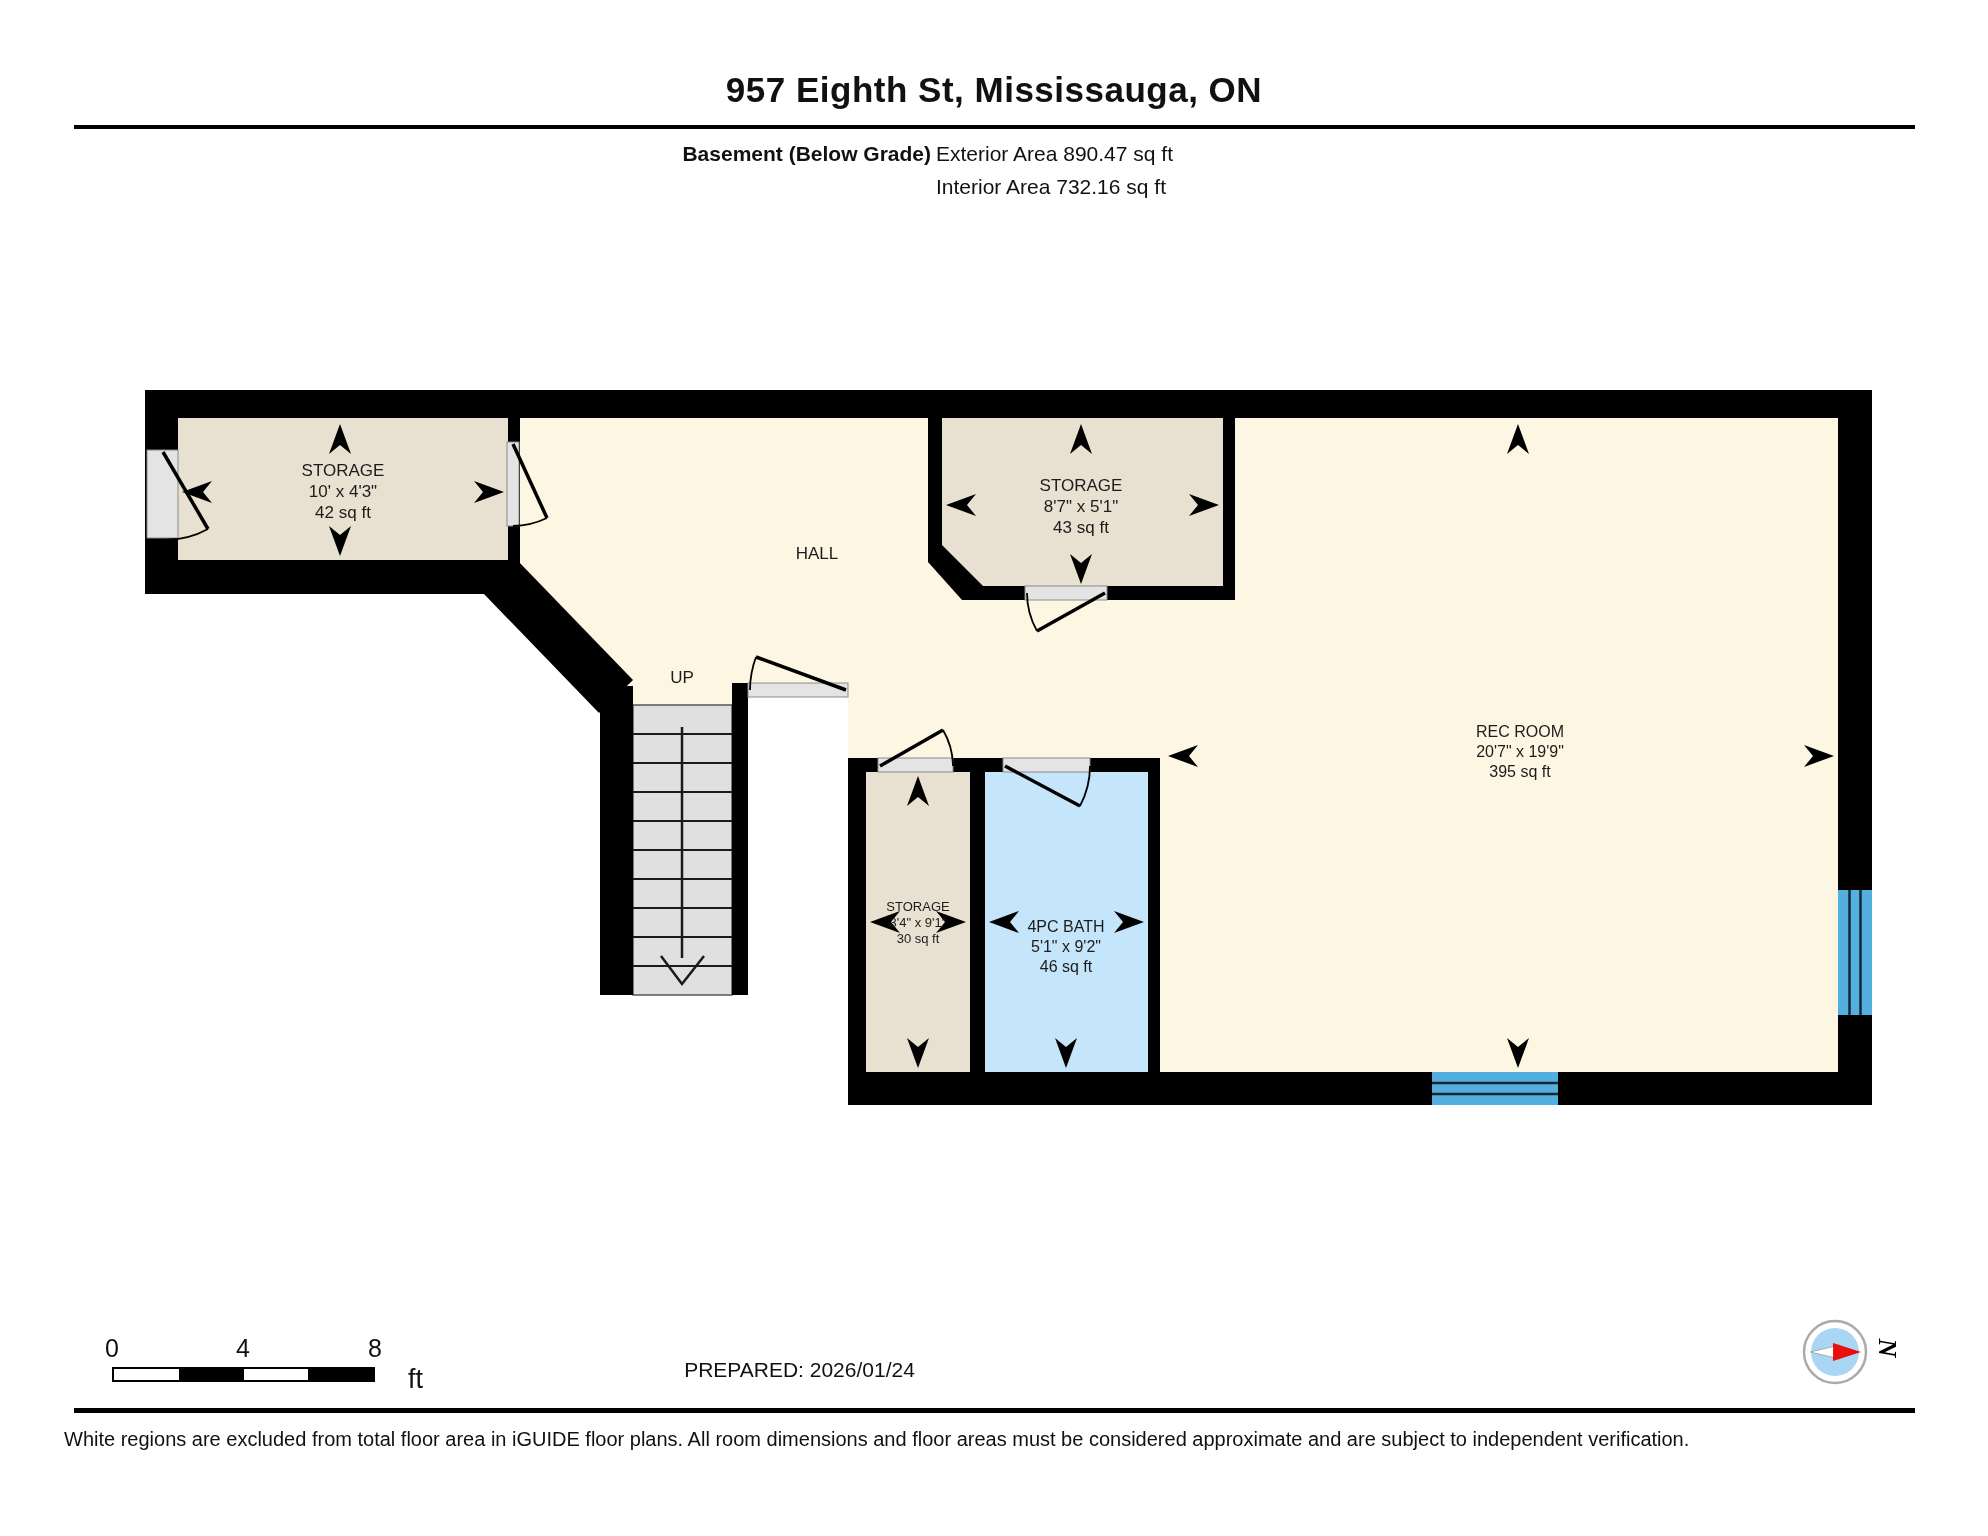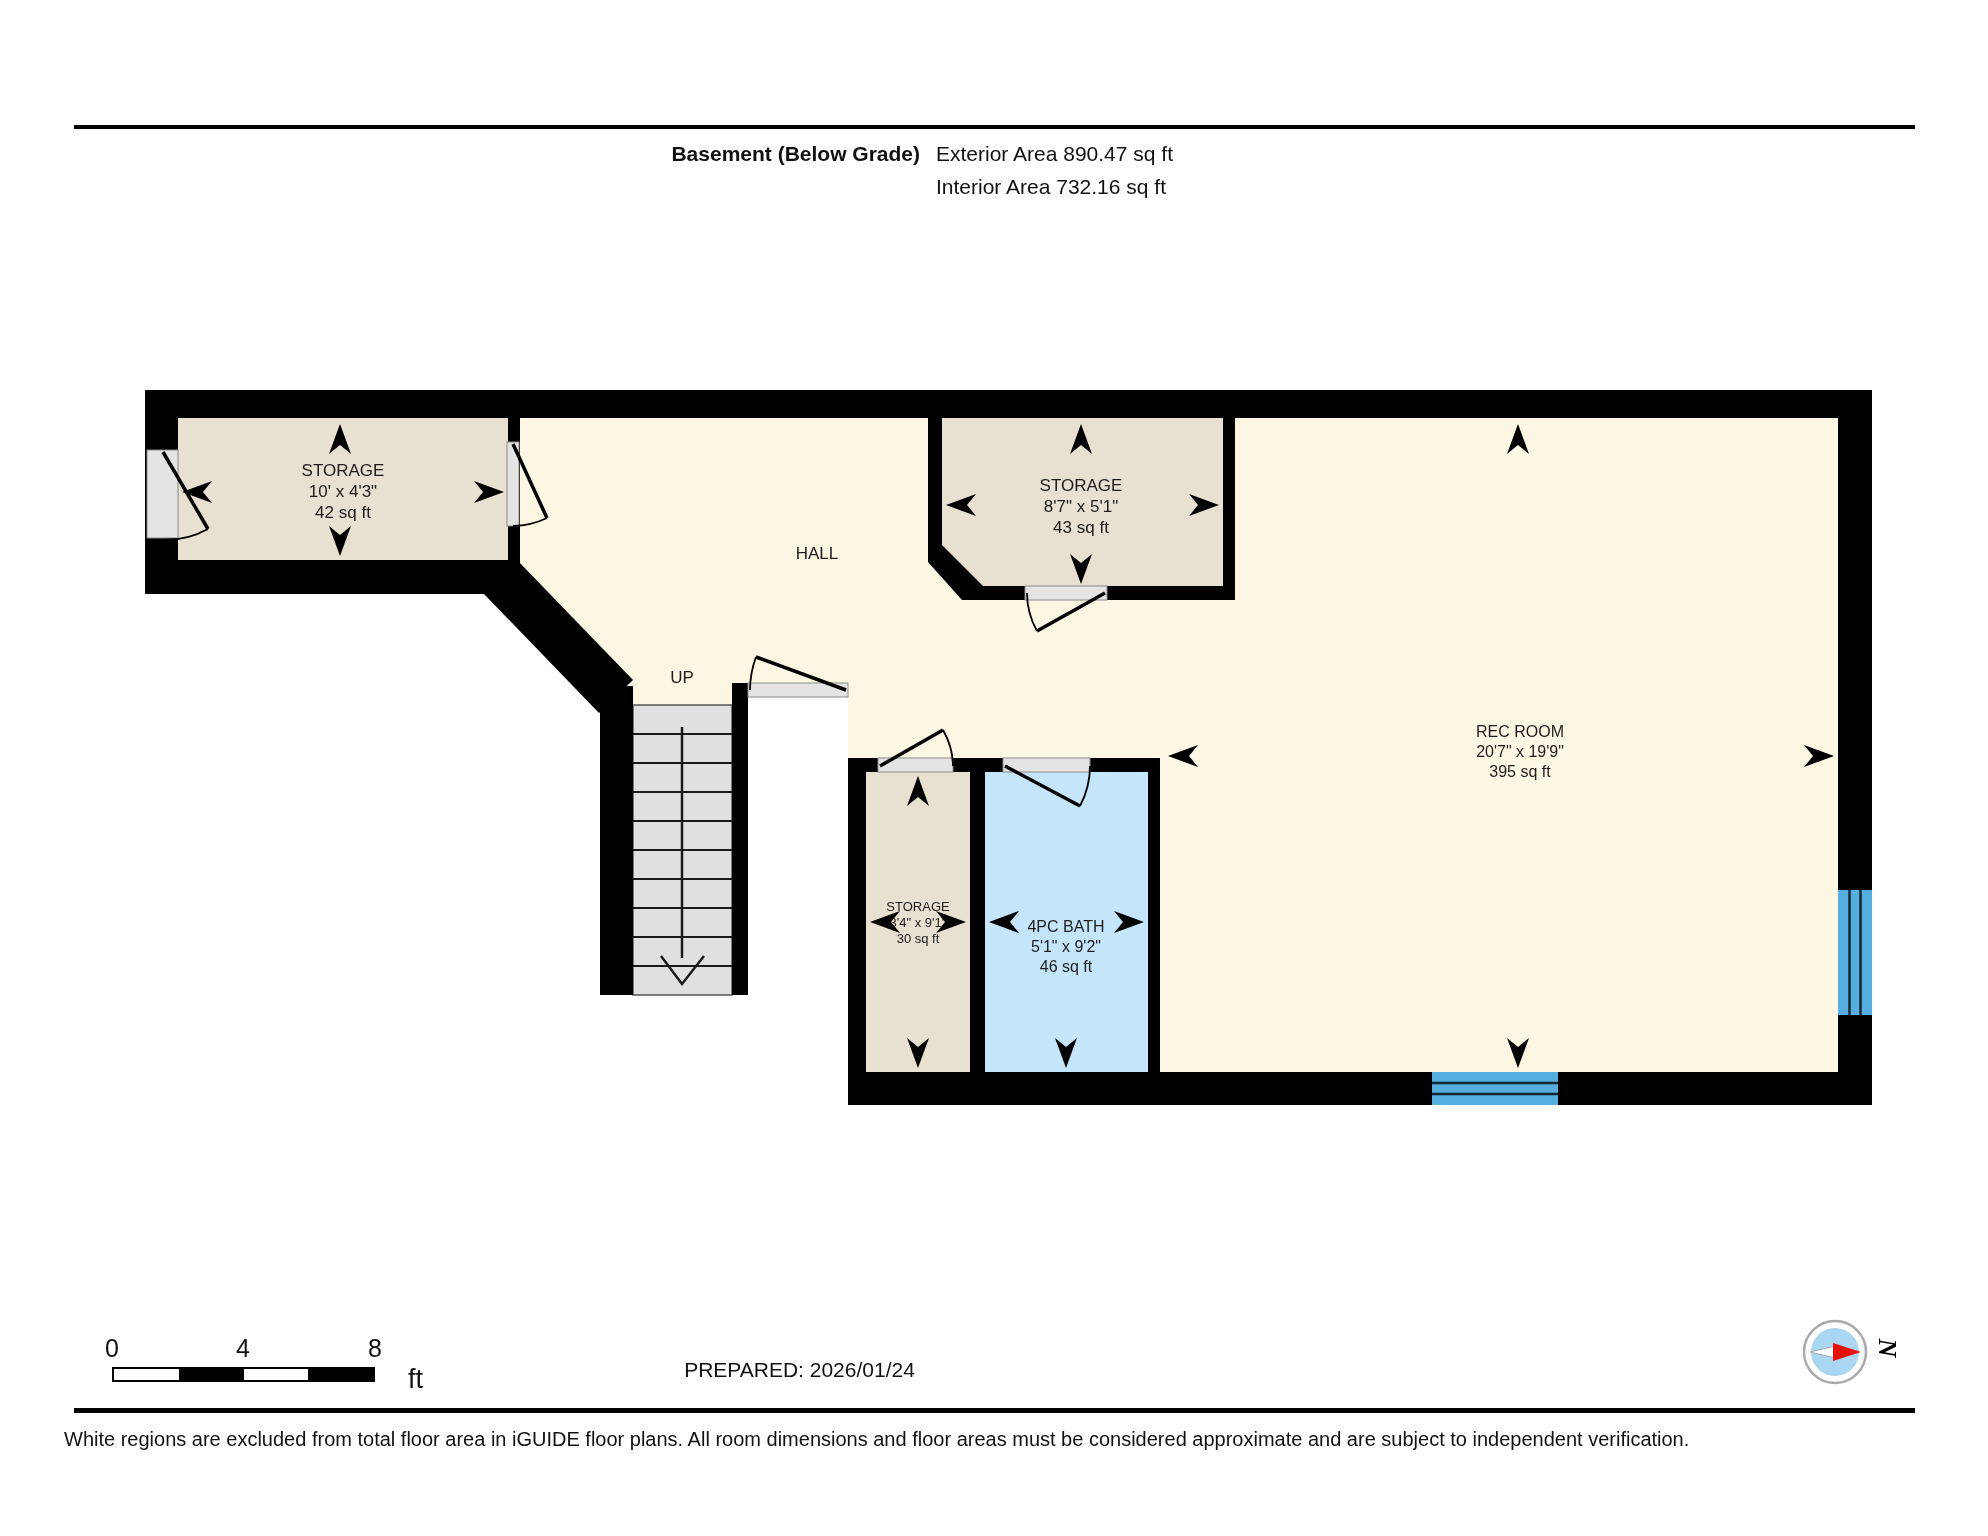--- a/index.html
+++ b/index.html
@@ -5,21 +5,21 @@
   html,body{margin:0;padding:0;background:#fff;}
   body{font-family:"Liberation Sans", sans-serif;color:#111;}
   #page{position:relative;width:1988px;height:1536px;background:#fff;overflow:hidden;}
   .abs{position:absolute;}
   #plan-svg{position:absolute;left:0;top:0;width:1988px;height:1536px;}
 
   .page-title{top:70px;left:0;width:1988px;text-align:center;font-size:35px;font-weight:bold;letter-spacing:.5px;}
   .rule{left:74px;width:1841px;height:4px;background:#000;}
   .rule-top{top:125px;}
   .rule-bottom{top:1408px;height:5px;}
-  .floor-label{top:142px;left:0;width:920px;text-align:right;font-size:21px;font-weight:bold;}
+  .floor-label{top:142px;left:0;width:920px;text-align:right;font-size:21px;font-weight:bold;padding-left:11px;}
   .area-line{font-size:21px;left:936px;}
   .area-ext{top:142px;}
   .area-int{top:175px;}
 
   .room-label{transform:translate(-50%,-50%);text-align:center;white-space:nowrap;color:#1c1c1c;}
   .room-label div{white-space:nowrap;}
   .sz17{font-size:17px;line-height:21px;}
   .sz16{font-size:16px;line-height:20px;}
   .sz13{font-size:13px;line-height:16px;}
 
@@ -29,20 +29,21 @@
   .seg-w{background:#fff;} .seg-b{background:#000;}
   .ft-label{left:408px;top:1364px;font-size:27px;text-align:center;}
   .prepared{top:1358px;left:0;width:1599px;text-align:center;font-size:21px;}
   .disclaimer{top:1428px;left:64px;font-size:20px;white-space:nowrap;text-align:center;}
 </style>
 </head>
 <body>
 
 <div id="page">
 
+  <div class="abs page-title">957 Eighth St, Mississauga, ON</div>
   <div class="abs rule rule-top"></div>
   <div class="abs floor-label">Basement (Below Grade)</div>
   <div class="abs area-line area-ext">Exterior Area 890.47 sq ft</div>
   <div class="abs area-line area-int">Interior Area 732.16 sq ft</div>
 
   <svg id="plan-svg" viewBox="0 0 1988 1536" xmlns="http://www.w3.org/2000/svg">
     <defs>
       <path id="arr" d="M0 0 L-30 -11 L-21 0 L-30 11 Z"></path>
     </defs>
 

